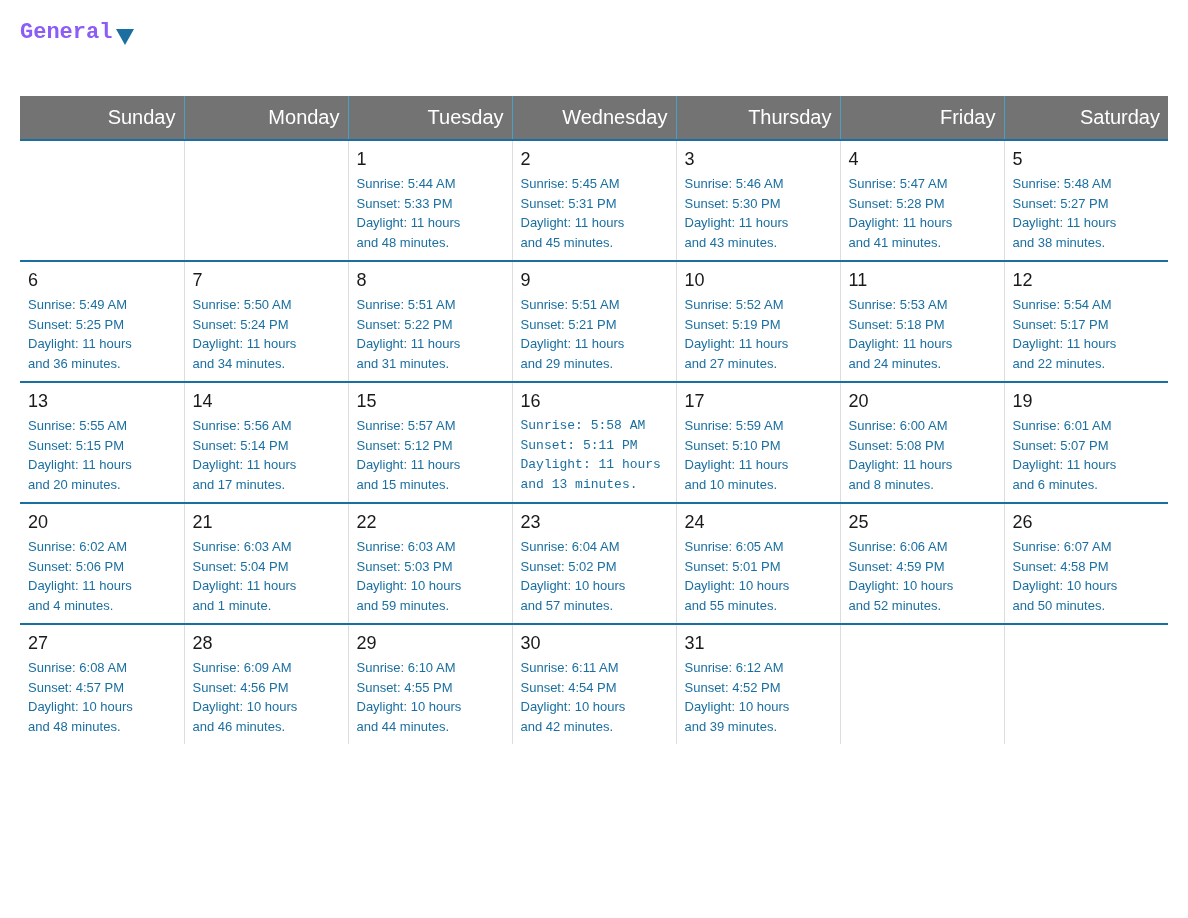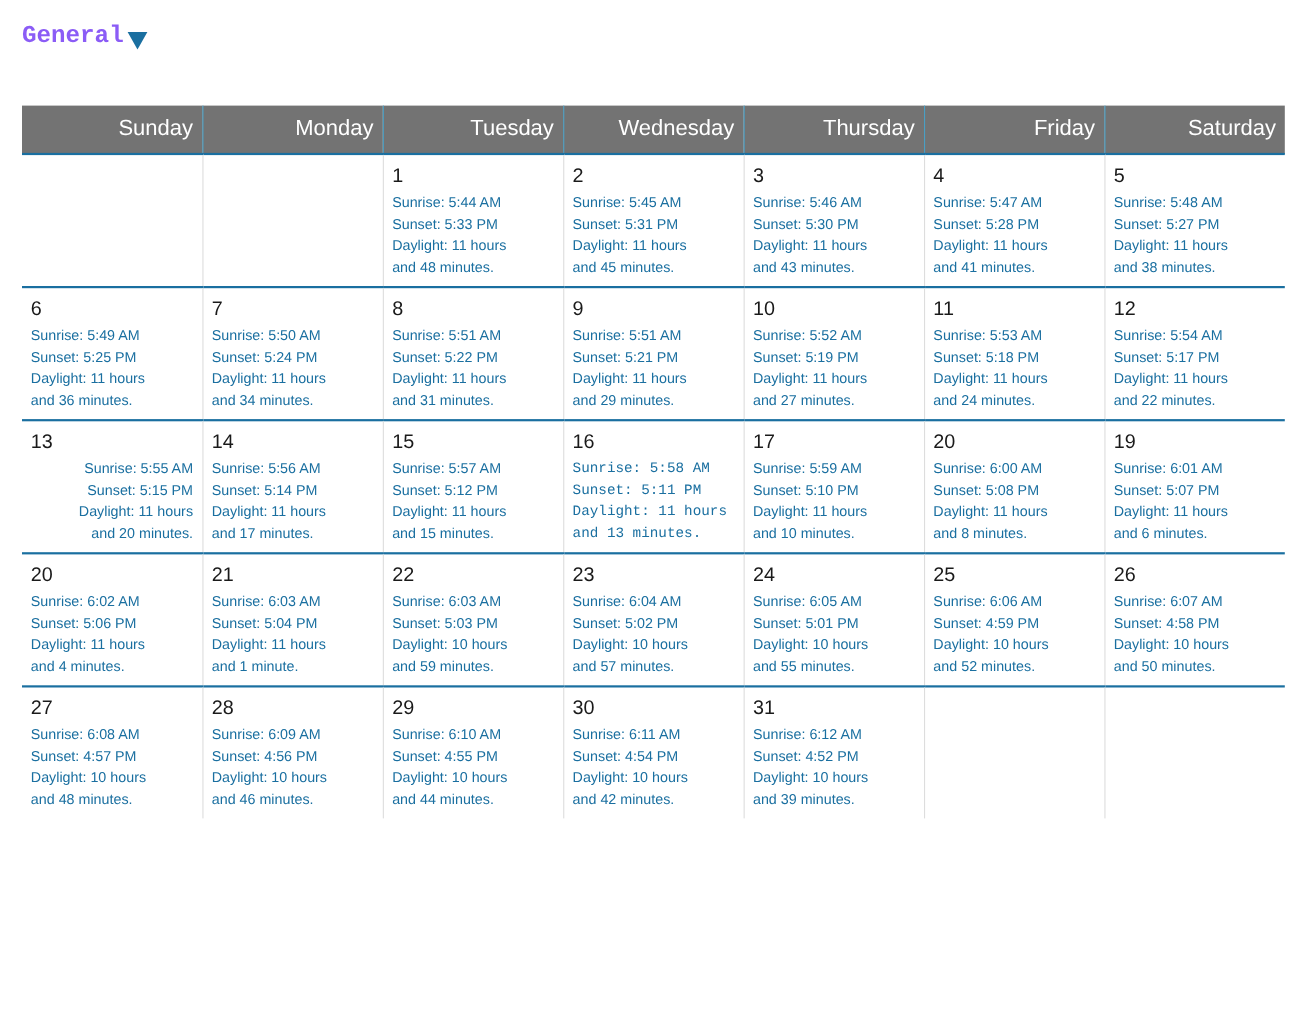--- a/index.html
+++ b/index.html
@@ -202,21 +202,21 @@
           <span class="day-number">12</span>
           <div class="day-info" style="white-space: pre-line;">Sunrise: 5:54 AM
 Sunset: 5:17 PM
 Daylight: 11 hours
 and 22 minutes.</div>
         </td>
       </tr>
       <tr>
         <td>
           <span class="day-number">13</span>
-          <div class="day-info" style="white-space: pre-line; text-align: right;">Sunrise: 5:55 AM
+          <div class="day-info" style="white-space: pre-line;">Sunrise: 5:55 AM
 Sunset: 5:15 PM
 Daylight: 11 hours
 and 20 minutes.</div>
         </td>
         <td>
           <span class="day-number">14</span>
           <div class="day-info" style="white-space: pre-line;">Sunrise: 5:56 AM
 Sunset: 5:14 PM
 Daylight: 11 hours
 and 17 minutes.</div>

